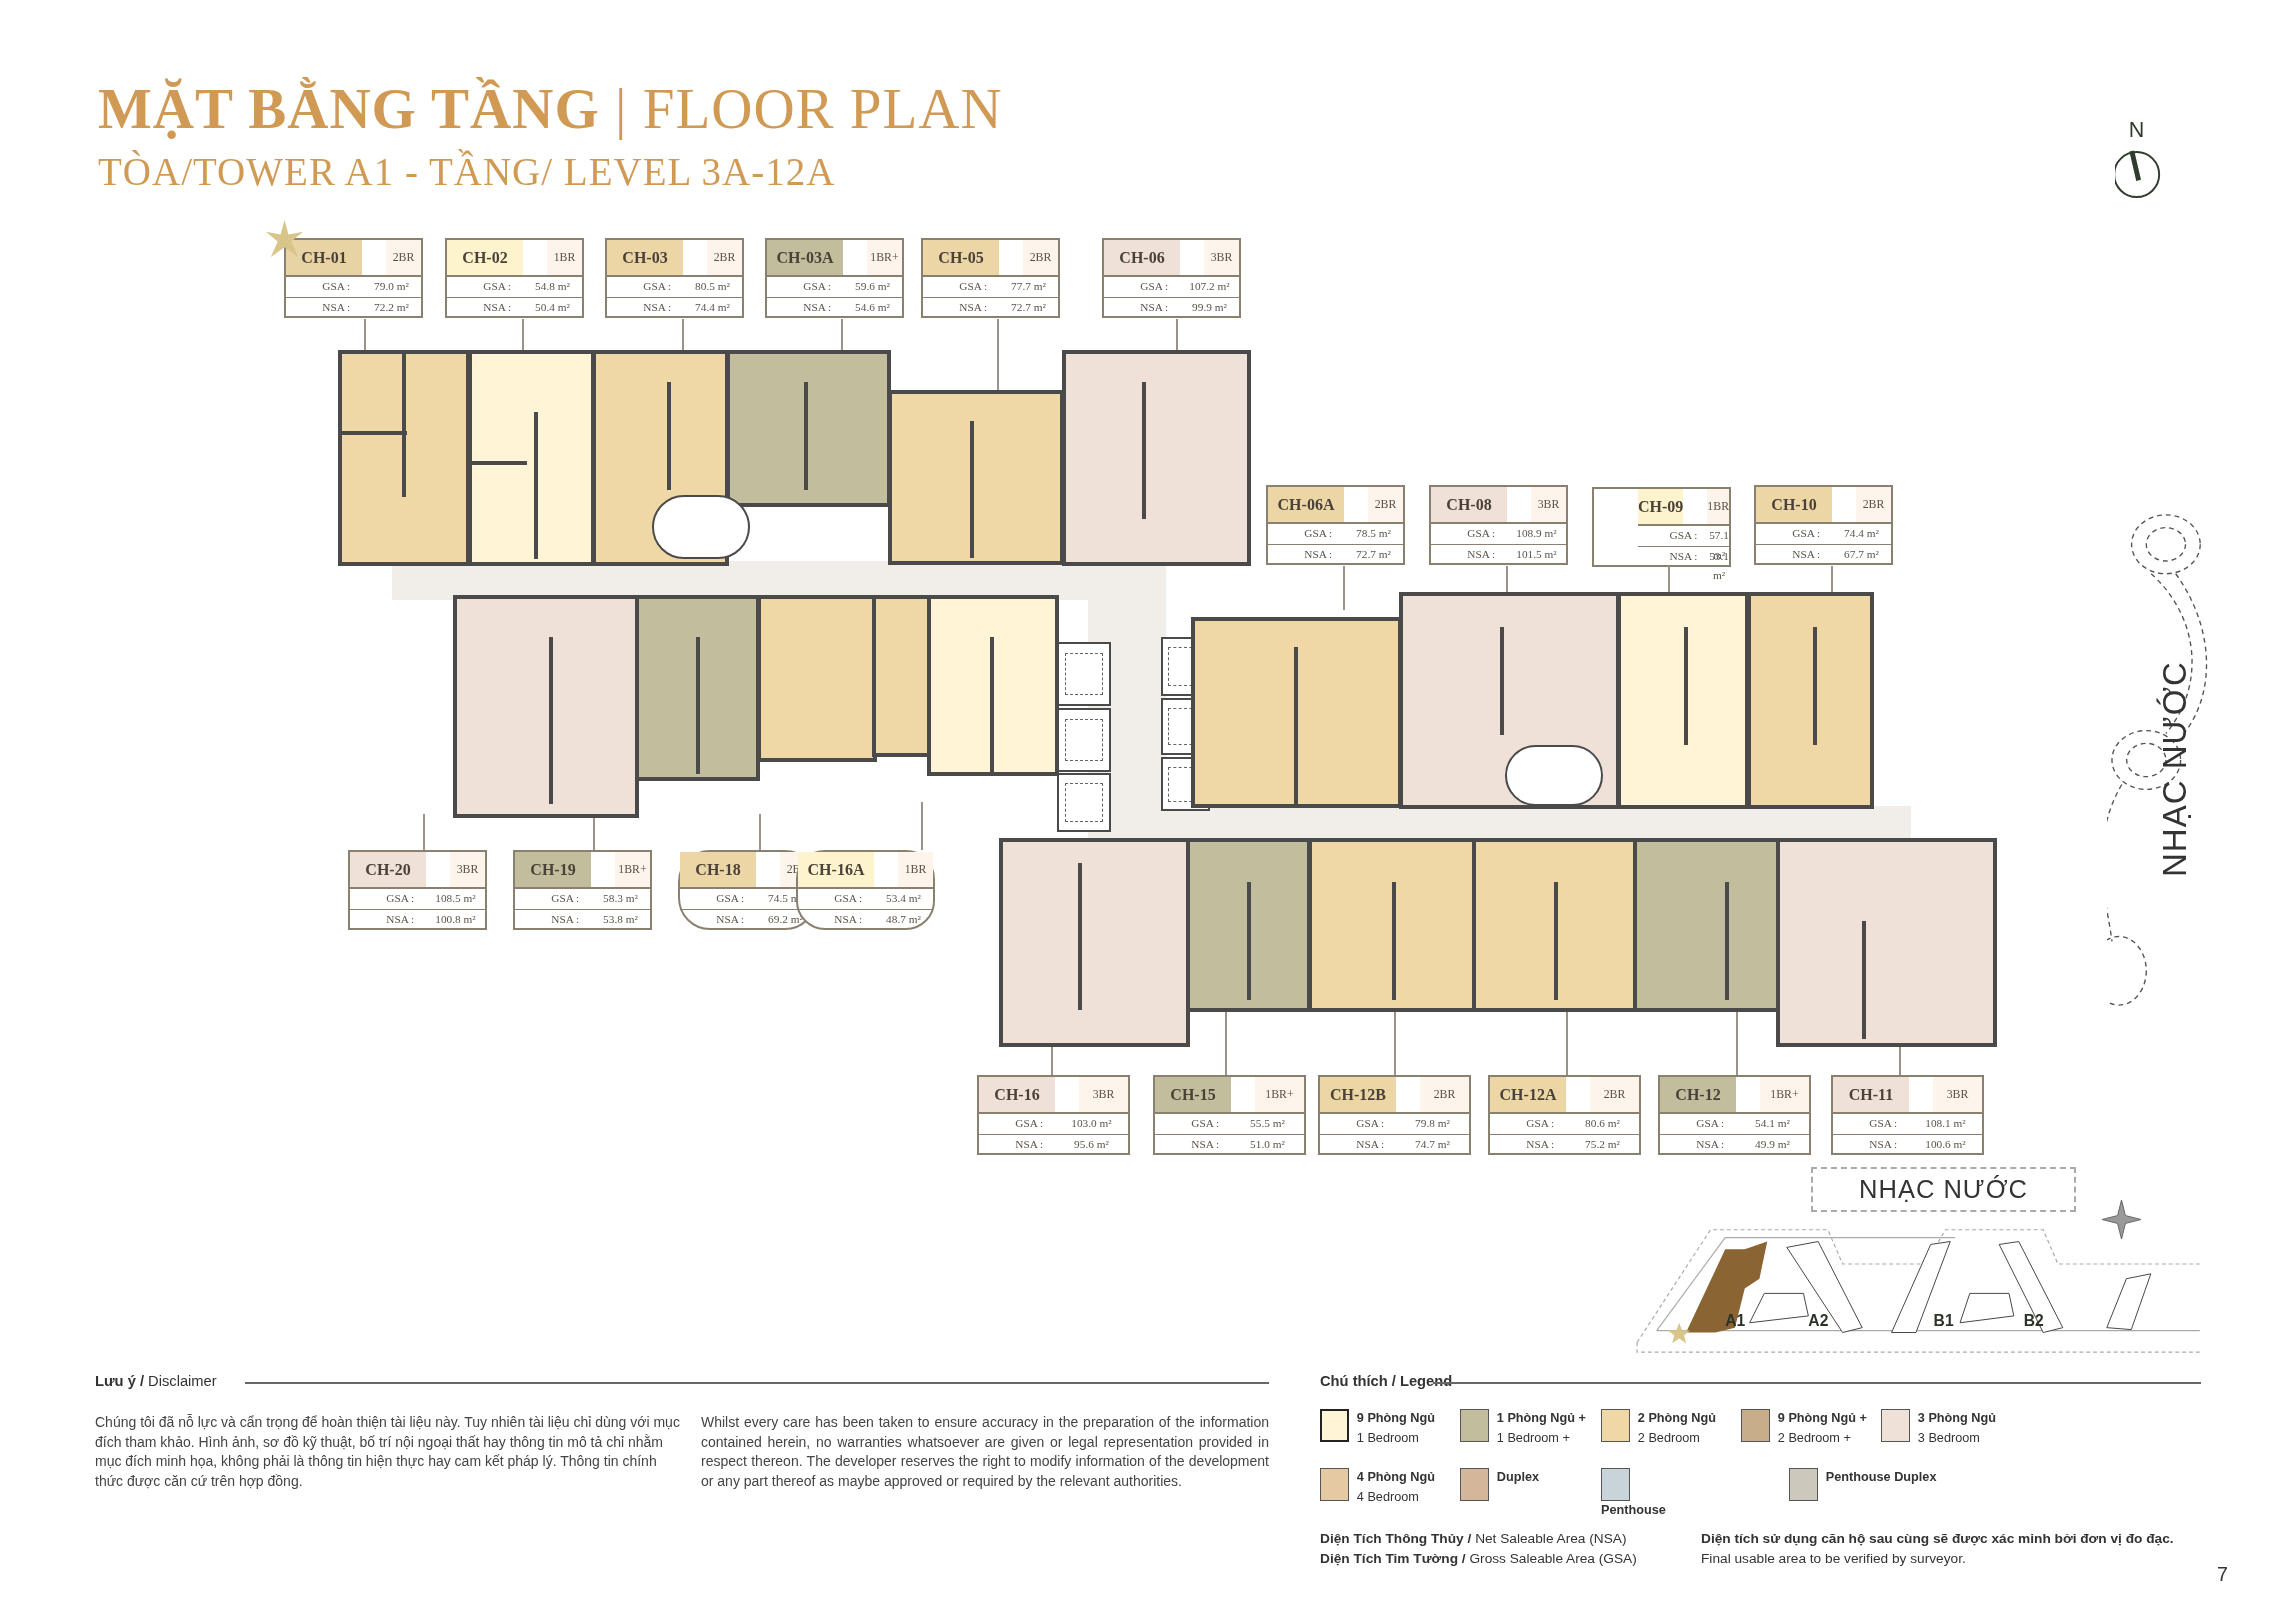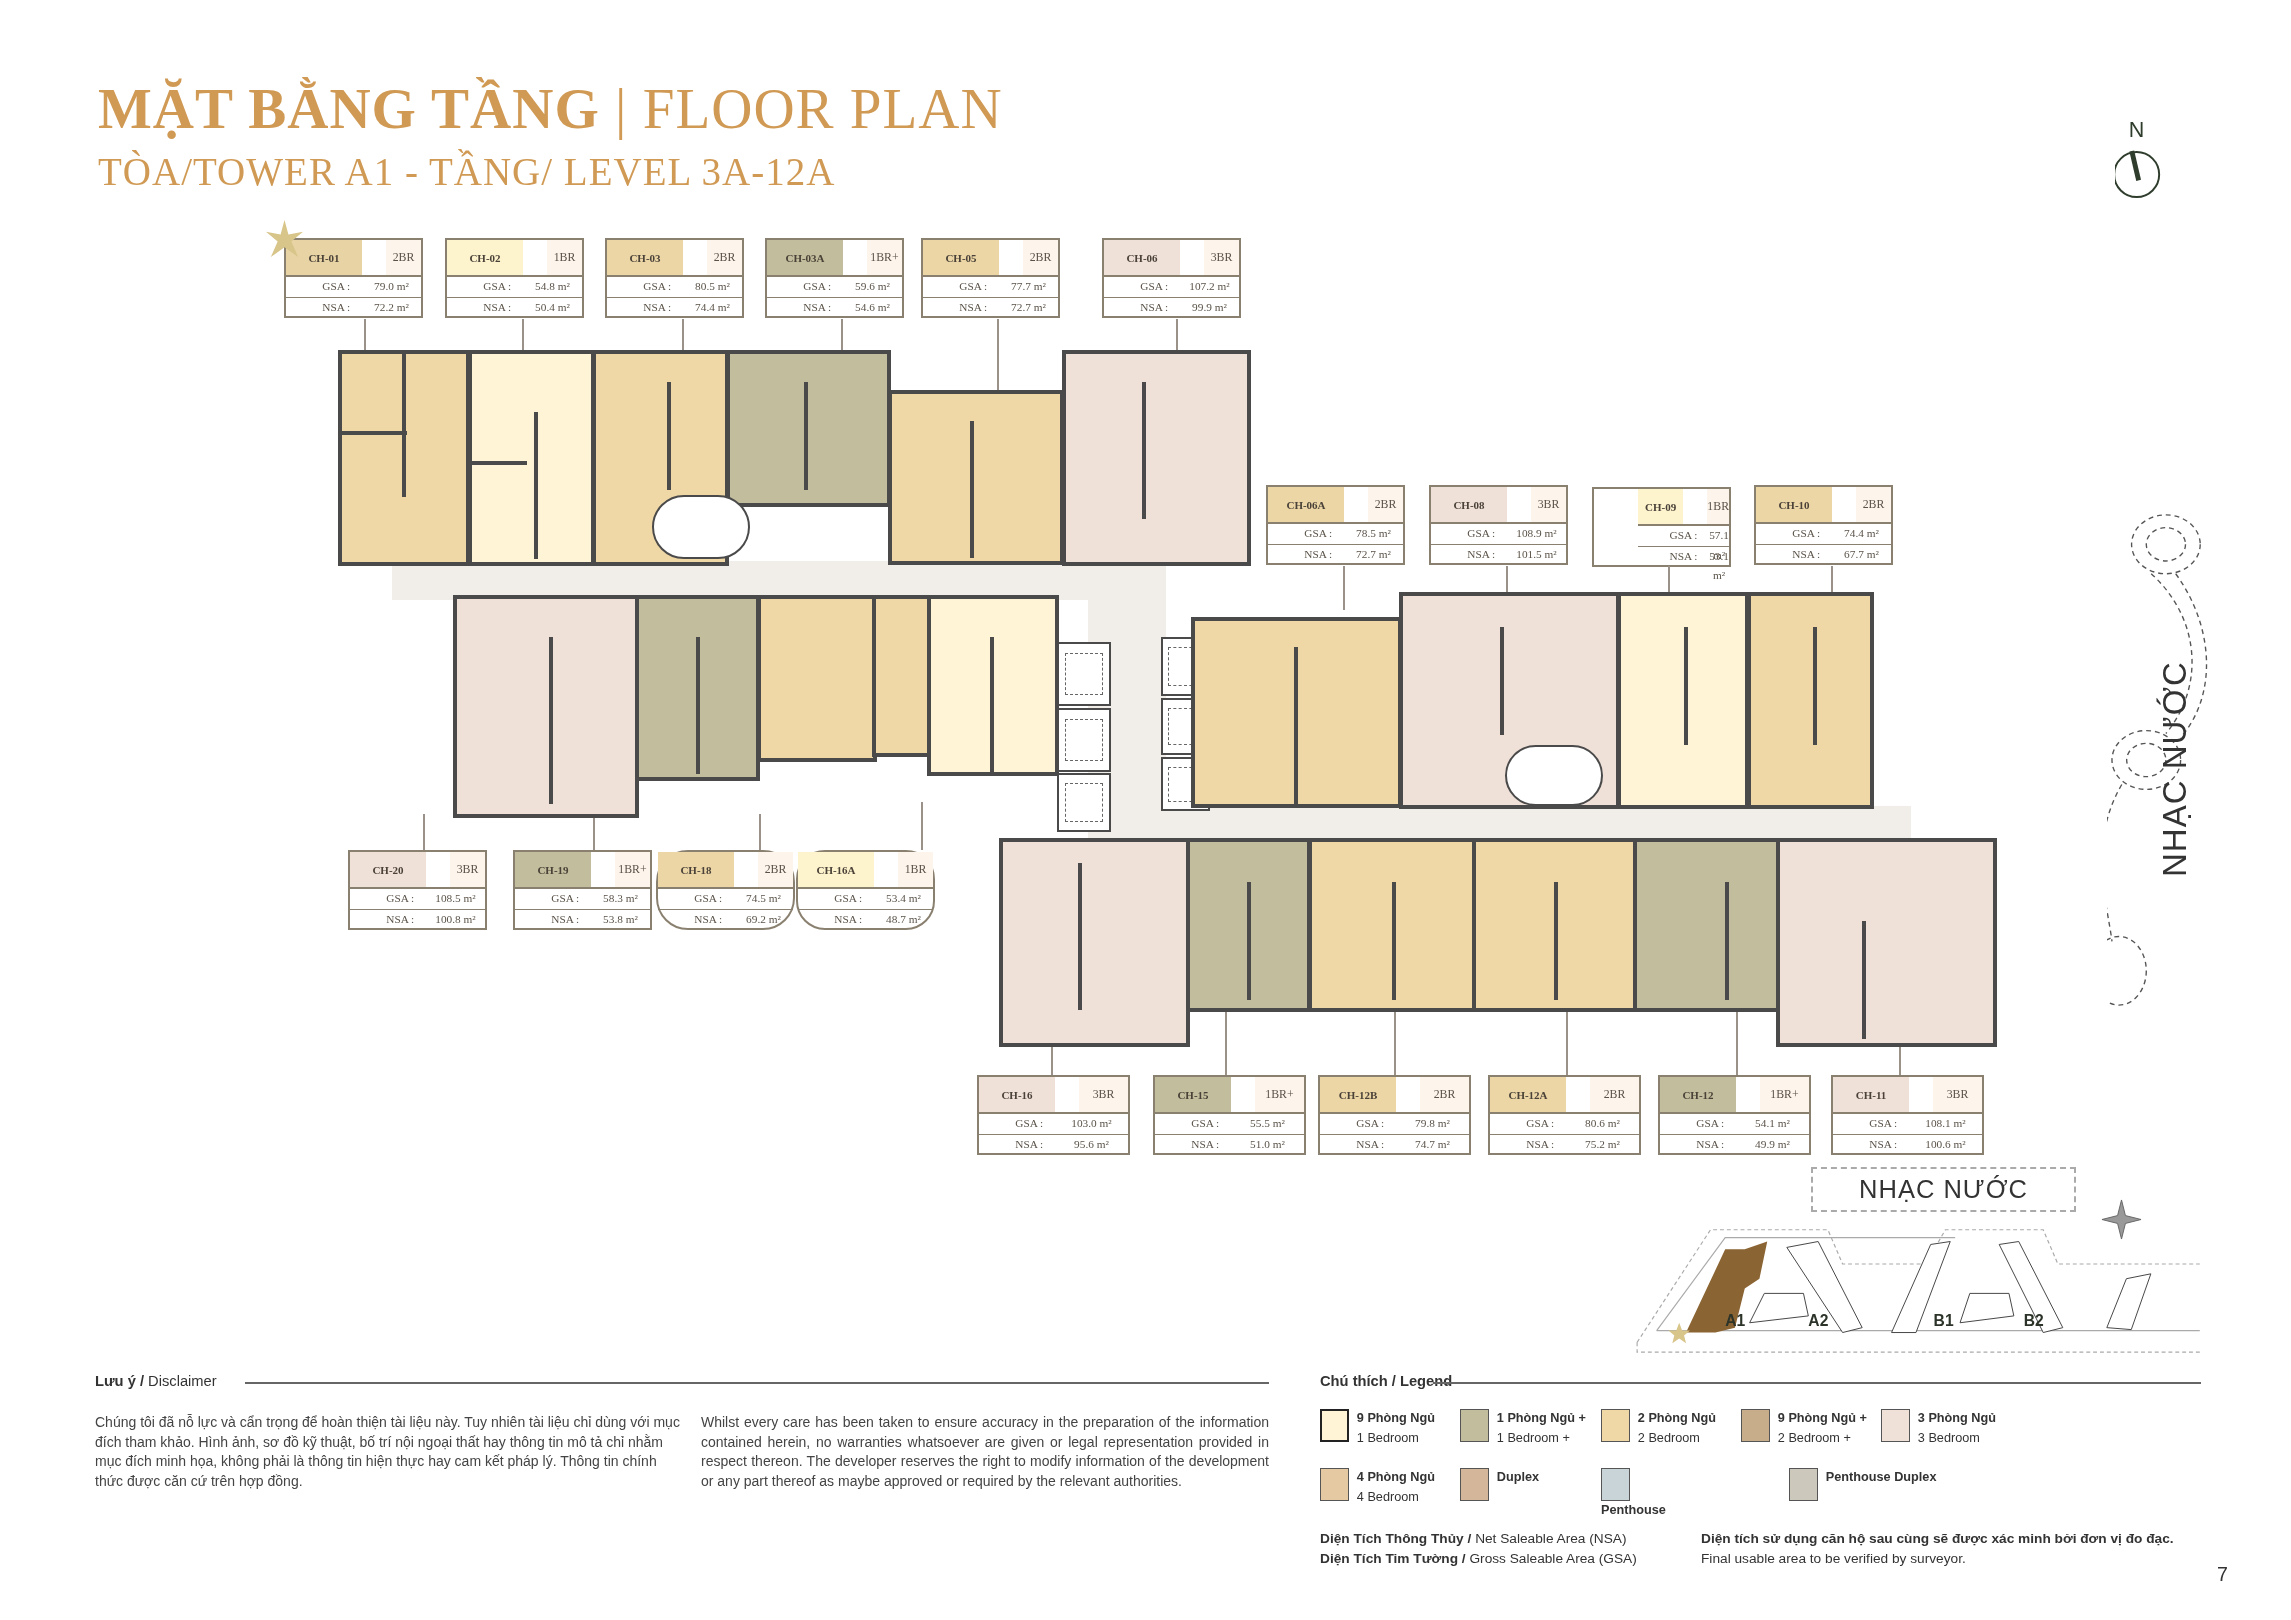--- a/index.html
+++ b/index.html
@@ -7,21 +7,21 @@
   body{position:relative;font-family:"Liberation Serif","DejaVu Serif",serif;color:#3a3a3a;}
   .abs{position:absolute;}
   .title1{left:98px;top:76px;font-size:57px;color:#d09a55;letter-spacing:1px;white-space:nowrap;}
   .title1 b{font-weight:700;}
   .title1 .light{font-weight:400;}
   .title2{left:98px;top:149px;font-size:39px;color:#d09a55;letter-spacing:1px;white-space:nowrap;}
 
   
   .card{position:absolute;width:139px;height:80px;border:2px solid #8a8070;background:#fff;font-family:"Liberation Sans","DejaVu Sans",sans-serif;}
   .card .hd{display:flex;height:37px;border-bottom:2px solid #8a8070;}
-  .card .hd .code{width:76px;display:flex;align-items:center;justify-content:center;font-weight:700;font-size:11px;color:#4a4238;font-family:"Liberation Serif",serif;text-align:right;}
+  .card .hd .code{width:76px;display:flex;align-items:center;justify-content:center;font-weight:700;font-size:16px;color:#4a4238;font-family:"Liberation Serif",serif;text-align:right;}
   .card .hd .type{flex:1;display:flex;align-items:center;justify-content:center;font-size:11.8px;color:#5a5248;background:#fdf5ec;font-family:"Liberation Serif",serif;margin-left:24px;}
   .card .row{display:flex;height:19.6px;font-size:11.3px;color:#5a5248;font-family:"Liberation Serif",serif;}
   .card .row+.row{border-top:1.5px solid #8a8070;}
   .card .row .lbl{width:76px;text-align:right;padding-right:11.8px;line-height:19.6px;}
   .card .row .val{flex:1;text-align:center;line-height:19.6px;}
   .leader{position:absolute;width:1.5px;background:#9a9288;}
 
   
   .unit{position:absolute;border:4.9px solid #4a4a4a;}
   .corr{position:absolute;background:#f1eee9;}
@@ -239,21 +239,21 @@
     </div>
   <div class="row">
       <span class="lbl">GSA :</span>
       <span class="val">58.3 m²</span>
     </div>
   <div class="row">
       <span class="lbl">NSA :</span>
       <span class="val">53.8 m²</span>
     </div>
 </div>
-<div class="card" style="left:656px;top:850px;border-radius:32px;">
+<div class="card" style="left:678px;top:850px;border-radius:32px;">
   <div class="hd">
       <div class="code" style="background:#ecd6a6">CH-18</div>
       <div class="type">2BR</div>
     </div>
   <div class="row">
       <span class="lbl">GSA :</span>
       <span class="val">74.5 m²</span>
     </div>
   <div class="row">
       <span class="lbl">NSA :</span>

